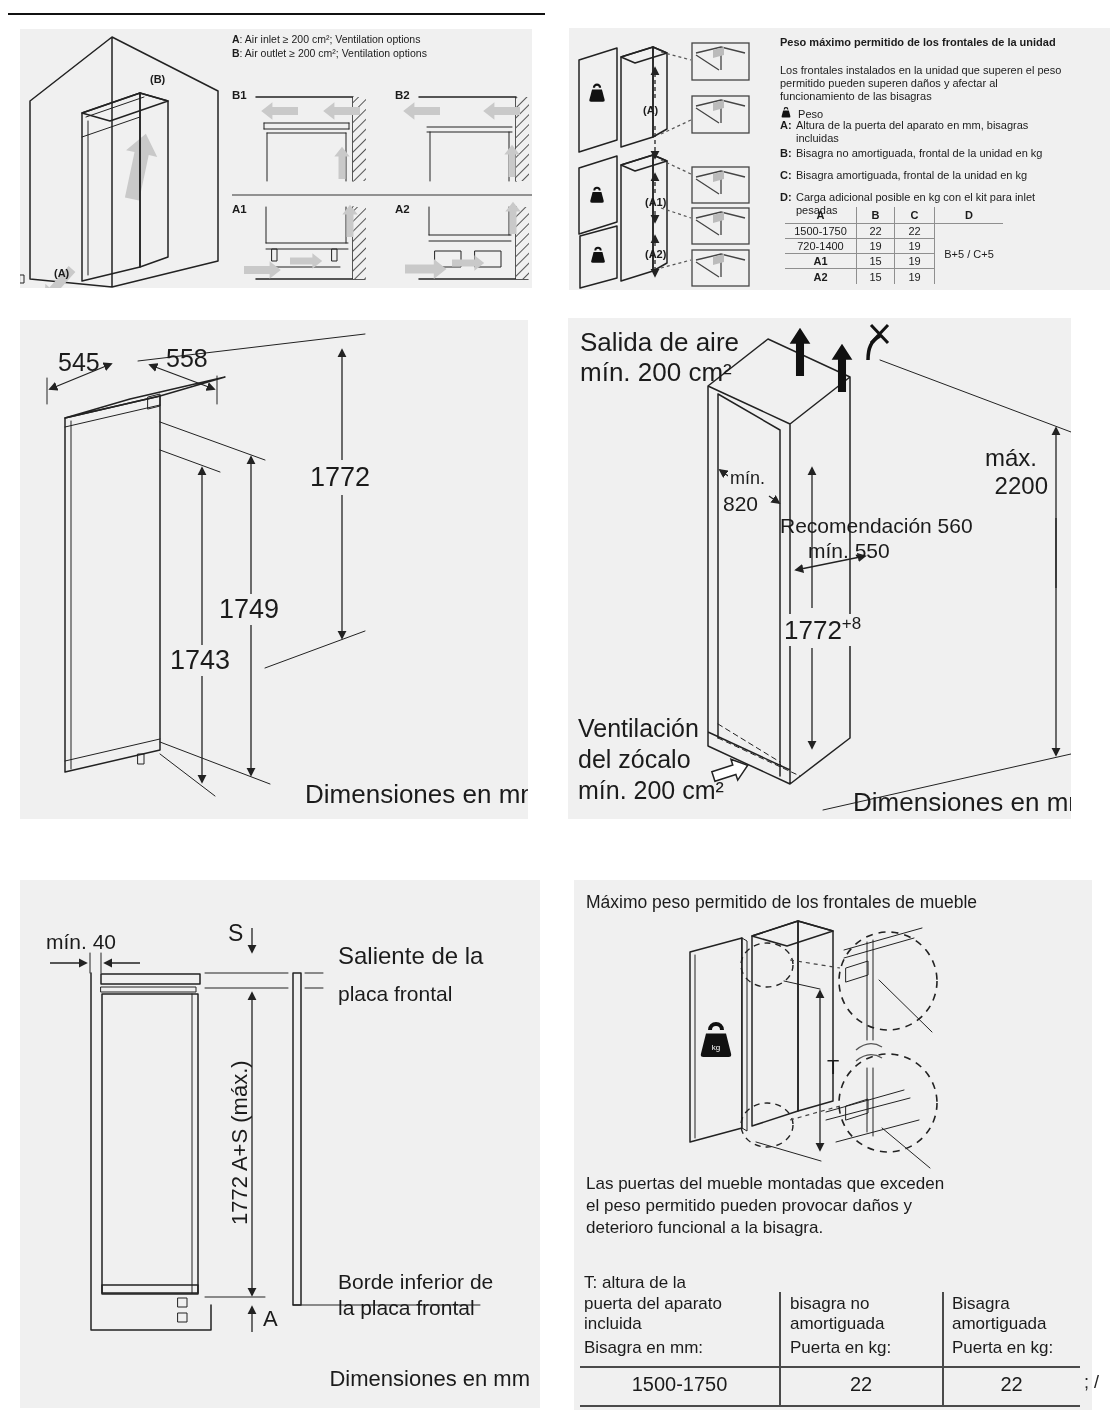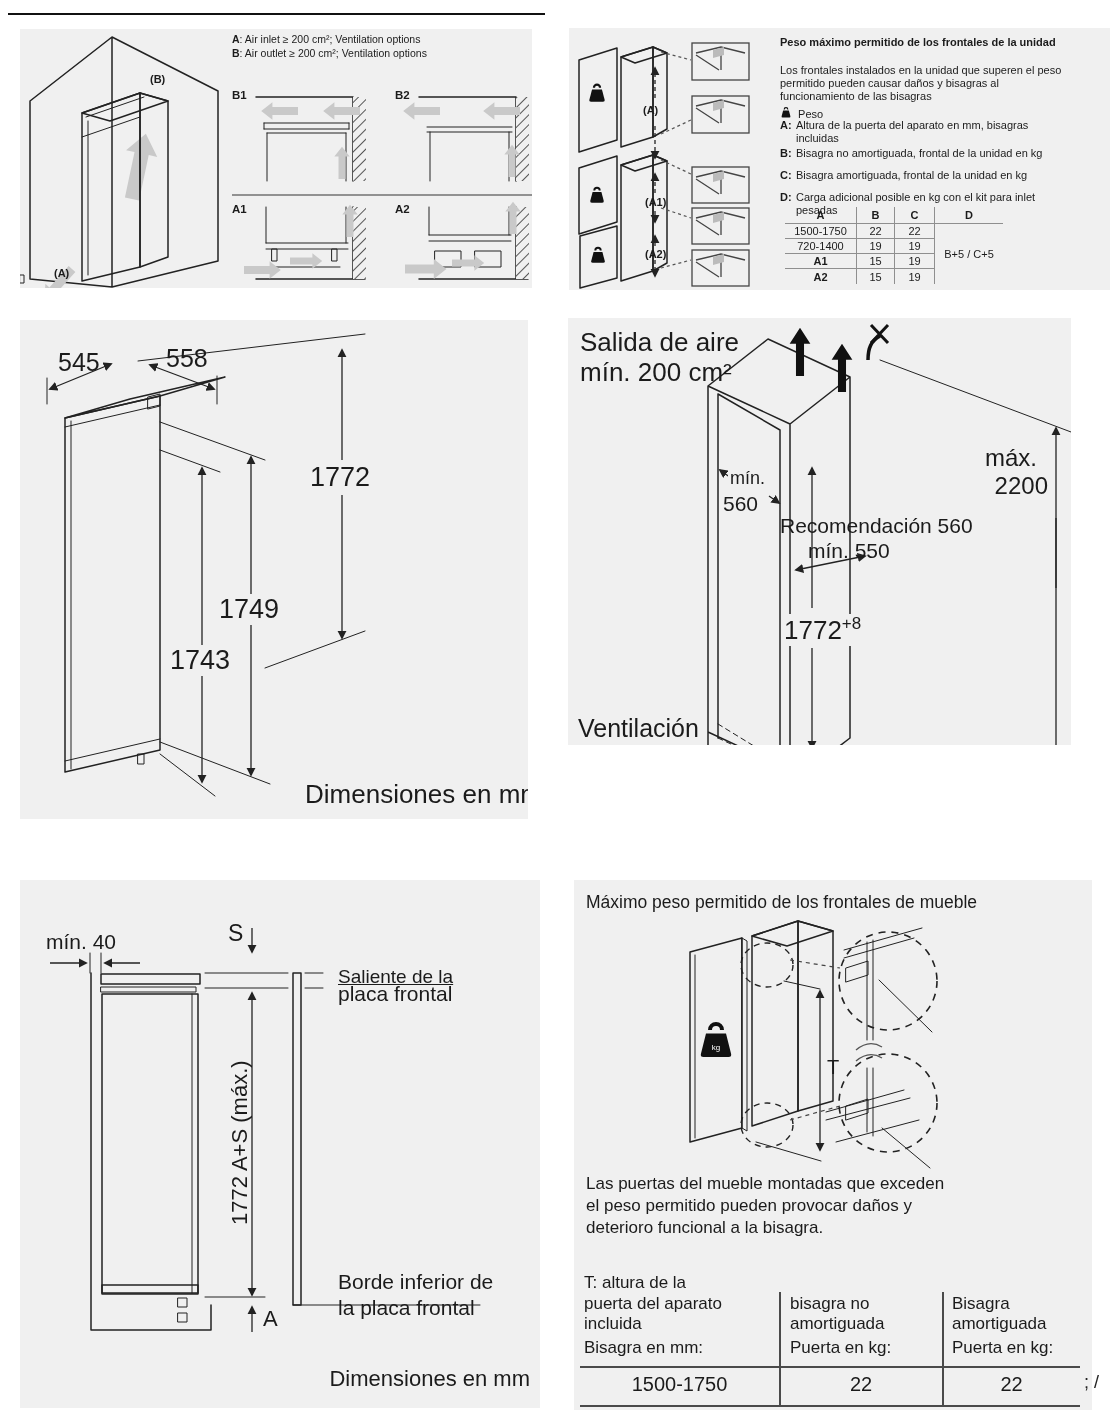--- a/index.html
+++ b/index.html
@@ -182,21 +182,21 @@
         </g>
       <g transform="translate(123,222)">
           <rect width="57" height="36"></rect>
           <path d="M4,10 L29,4 L53,10 M4,12 L27,27 M29,11 L29,27"></path>
           <polygon points="21,7 32,4 32,12 21,15" fill="#bbb" stroke="none"></polygon>
         </g>
     </g>
   </svg>
   <div class="t b" style="left:211px;top:8px;font-size:11px;">Peso máximo permitido de los frontales de la unidad</div>
   <div class="t p2txt" style="left:211px;top:36px;">Los frontales instalados en la unidad que superen el peso</div>
-  <div class="t p2txt" style="left:211px;top:49px;">permitido pueden causar daños y bisagras al</div>
+  <div class="t p2txt" style="left:211px;top:49px;">permitido pueden superen daños y afectar al</div>
   <div class="t p2txt" style="left:211px;top:62px;">funcionamiento de las bisagras</div>
   <div class="t p2txt" style="left:211px;top:77px;">
     <svg width="12" height="13" viewBox="-7 -9 14 19" style="position:relative;top:2px;">
       <path d="M-2.6,-5.4 a2.6,2.6 0 0 1 5.2,0" fill="none" stroke="#111" stroke-width="1.8"></path>
       <path d="M-4.2,-3.8 L4.2,-3.8 L6.4,4.6 Q6.9,6.5 5,6.5 L-5,6.5 Q-6.9,6.5 -6.4,4.6 Z" fill="#111"></path>
     </svg>
     <span style="padding-left:3px;">Peso</span>
   </div>
   <div class="hang p2txt" style="left:211px;top:91px;">
     <span class="key">A:</span>
@@ -269,21 +269,21 @@
     </g>
   </svg>
   <div class="t" style="left:38px;top:28px;font-size:25px;">545</div>
   <div class="t" style="left:146px;top:24px;font-size:25px;">558</div>
   <div class="t bigdim labelbg" style="left:288px;top:142px;">1772</div>
   <div class="t bigdim labelbg" style="left:197px;top:274px;">1749</div>
   <div class="t bigdim labelbg" style="left:148px;top:325px;">1743</div>
   <div class="t" style="left:285px;top:460px;font-size:26px;">Dimensiones en mm</div>
 </div>
 
-<div class="panel" style="left:568px;top:318px;width:503px;height:427px;">
+<div class="panel" style="left:568px;top:318px;width:503px;height:501px;">
   <svg width="503" height="501" viewBox="0 0 503 501">
     <defs>
       <marker id="m4" viewBox="0 0 10 10" refX="8" refY="5" markerWidth="7" markerHeight="7" orient="auto-start-reverse">
         <path d="M0,0L10,5L0,10z" fill="#222"></path>
         </marker>
     </defs>
     <g>
       <path class="ln" d="M140,68 L140,428 M150,76 L150,420 M222,106 L222,466 M212,112 L212,458
                          M140,68 L222,106 M150,76 L212,112
                          M140,68 L200,21 M200,21 L282,59 M222,106 L282,59 M282,59 L282,420 M222,466 L282,420
@@ -308,21 +308,21 @@
       <line class="dim" x1="488" y1="270" x2="488" y2="110" marker-end="url(#m4)"></line>
       <line class="dim" x1="488" y1="200" x2="488" y2="437" marker-end="url(#m4)"></line>
     </g>
     <g transform="translate(142,448) rotate(-18)">
       <polygon points="0,6 22,6 22,0 36,11 22,22 22,16 0,16" fill="#fff" stroke="#222" stroke-width="1.5"></polygon>
     </g>
   </svg>
   <div class="t" style="left:12px;top:10px;font-size:26px;">Salida de aire</div>
   <div class="t" style="left:12px;top:40px;font-size:26px;">mín. 200 cm²</div>
   <div class="t labelbg" style="left:160px;top:150px;font-size:18px;">mín.</div>
-  <div class="t labelbg" style="left:153px;top:174px;font-size:21px;">560</div>
+  <div class="t labelbg" style="left:153px;top:174px;font-size:21px;">820</div>
   <div class="t" style="left:212px;top:196px;font-size:21px;">Recomendación 560</div>
   <div class="t" style="left:212px;top:221px;font-size:21px;padding-left:28px;">mín. 550</div>
   <div class="t labelbg" style="left:214px;top:296px;font-size:26px;"><span>1772</span><sup style="font-size:17px;">+8</sup></div>
   <div class="t" style="left:406px;top:126px;width:74px;text-align:center;font-size:24px;">máx.</div>
   <div class="t" style="left:406px;top:154px;width:74px;text-align:right;font-size:24px;">2200</div>
   <div class="t" style="left:10px;top:396px;font-size:25px;">Ventilación</div>
   <div class="t" style="left:10px;top:427px;font-size:25px;">del zócalo</div>
   <div class="t" style="left:10px;top:458px;font-size:25px;">mín. 200 cm²</div>
   <div class="t" style="left:285px;top:470px;font-size:26px;">Dimensiones en mm</div>
 </div>
@@ -351,21 +351,21 @@
     <g>
       <line class="dim" x1="232" y1="48" x2="232" y2="72" marker-end="url(#m5)"></line>
       <path class="ln thin" d="M185,93 L268,93 M185,108 L268,108 M285,93 L303,93 M285,108 L303,108"></path>
       <line class="dim" x1="232" y1="113" x2="232" y2="415" marker-start="url(#m5)" marker-end="url(#m5)"></line>
       <path class="ln thin" d="M185,417 L245,417 M273,425 L460,425"></path>
       <line class="dim" x1="232" y1="452" x2="232" y2="427" marker-end="url(#m5)"></line>
     </g>
   </svg>
   <div class="t" style="left:26px;top:50px;font-size:21px;">mín. 40</div>
   <div class="t" style="left:208px;top:40px;font-size:23px;">S</div>
-  <div class="t" style="left:318px;top:86px;font-size:19px;text-decoration:underline;">Saliente de la</div>
+  <div class="t" style="left:318px;top:62px;font-size:24px;">Saliente de la</div>
   <div class="t" style="left:318px;top:102px;font-size:21px;">placa frontal</div>
   <div class="t" style="left:70px;top:250px;width:300px;text-align:center;font-size:22px;transform:rotate(-90deg);">1772 A+S (máx.)</div>
   <div class="t" style="left:243px;top:426px;font-size:22px;">A</div>
   <div class="t" style="left:318px;top:390px;font-size:21px;">Borde inferior de</div>
   <div class="t" style="left:318px;top:416px;font-size:21px;">la placa frontal</div>
   <div class="t" style="right:10px;top:486px;font-size:22px;">Dimensiones en mm</div>
 </div>
 
 <div class="panel" style="left:574px;top:880px;width:518px;height:530px;">
   <svg width="518" height="530" viewBox="0 0 518 530">

